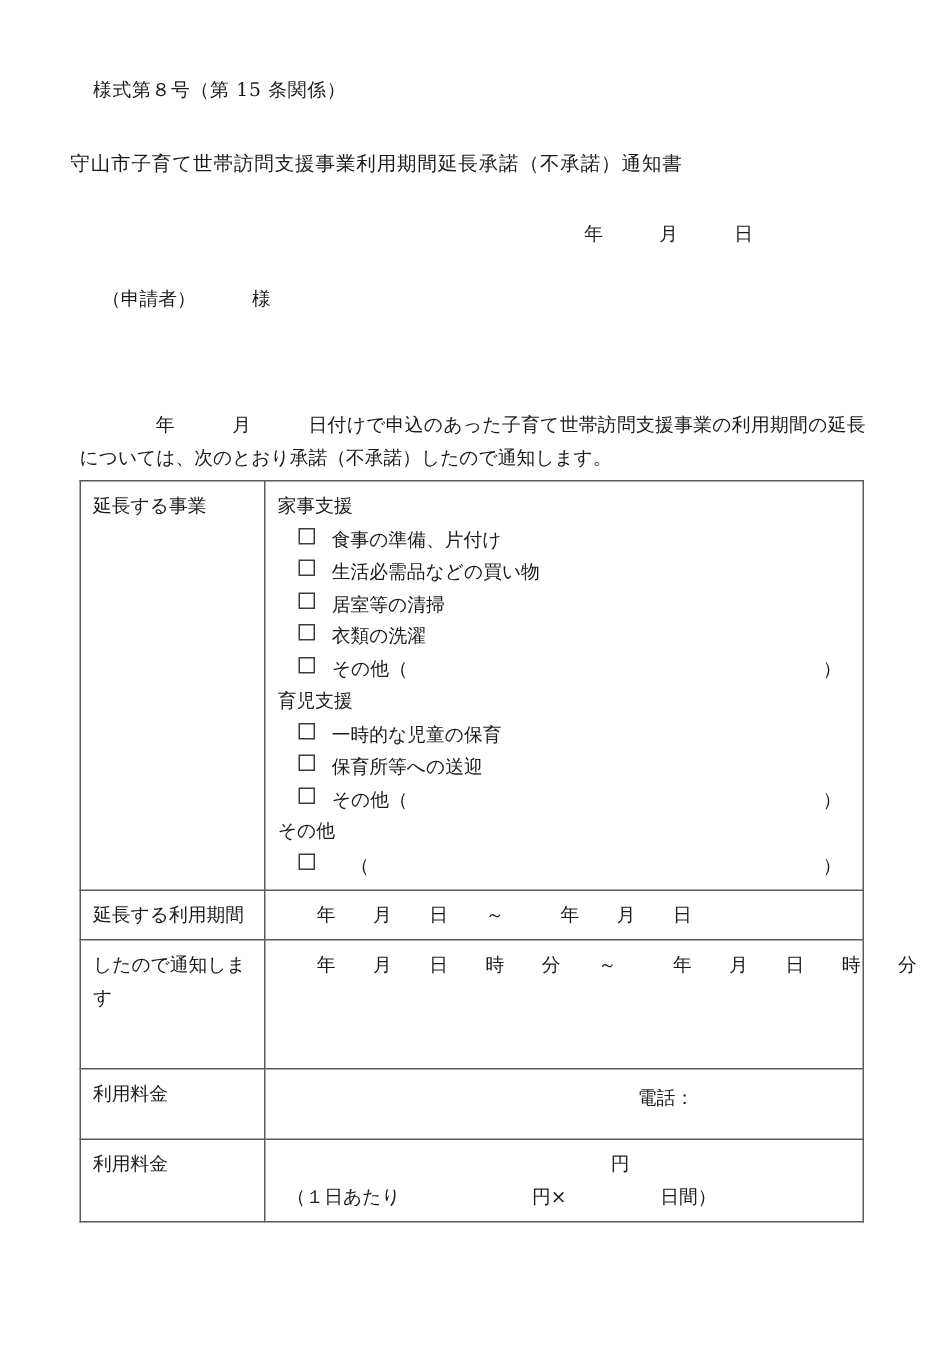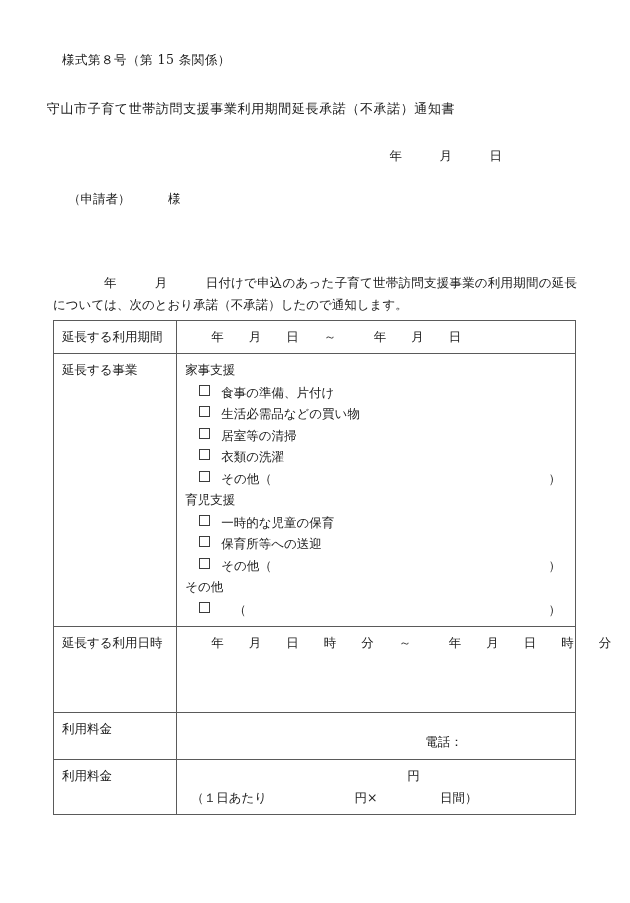--- a/index.html
+++ b/index.html
@@ -143,21 +143,21 @@
     line-height: 1.7;
   }
 
   .row-tall-datetime { height: 86px; }
   .row-agency { height: 47px; }
   .row-remarks { height: 46px; }
 
   .agency-tel {
     text-align: left;
     padding-left: 240px;
-    margin-top: 13px;
+    margin-top: 3px;
     white-space: pre;
   }
   .fee-amount {
     padding-left: 222px;
     white-space: pre;
   }
   .fee-breakdown {
     padding-left: 6px;
     white-space: pre;
   }
@@ -180,77 +180,77 @@
 
   <table class="form-table">
     <colgroup>
       <col class="col-label">
       <col class="col-value">
     </colgroup>
     <tbody>
 
       <tr>
         <td>
+          <div class="cell-label">延長する事業</div>
+        </td>
+        <td>
+          <div class="cell-value">
+
+            <div class="group-title">家事支援</div>
+
+            <div class="chk-row">
+              <span class="chk-box"></span><span class="fill-label">食事の準備、片付け</span>
+            </div>
+            <div class="chk-row">
+              <span class="chk-box"></span><span class="fill-label">生活必需品などの買い物</span>
+            </div>
+            <div class="chk-row">
+              <span class="chk-box"></span><span class="fill-label">居室等の清掃</span>
+            </div>
+            <div class="chk-row">
+              <span class="chk-box"></span><span class="fill-label">衣類の洗濯</span>
+            </div>
+            <div class="chk-row">
+              <span class="chk-box"></span><span class="fill-label">その他（</span><span class="paren-close">）</span>
+            </div>
+
+            <div class="group-title">育児支援</div>
+
+            <div class="chk-row">
+              <span class="chk-box"></span><span class="fill-label">一時的な児童の保育</span>
+            </div>
+            <div class="chk-row">
+              <span class="chk-box"></span><span class="fill-label">保育所等への送迎</span>
+            </div>
+            <div class="chk-row">
+              <span class="chk-box"></span><span class="fill-label">その他（</span><span class="paren-close">）</span>
+            </div>
+
+            <div class="group-title">その他</div>
+
+            <div class="chk-row">
+              <span class="chk-box"></span><span class="fill-label">　（</span><span class="paren-close">）</span>
+            </div>
+
+          </div>
+        </td>
+      </tr>
+
+      <tr>
+        <td>
           <div class="cell-label">延長する利用期間</div>
         </td>
         <td>
           <div class="cell-value val-inline">年　　月　　日　　～　　　年　　月　　日</div>
         </td>
       </tr>
 
-      <tr>
-        <td>
-          <div class="cell-label">延長する事業</div>
-        </td>
-        <td>
-          <div class="cell-value">
-
-            <div class="group-title">家事支援</div>
-
-            <div class="chk-row">
-              <span class="chk-box"></span><span class="fill-label">食事の準備、片付け</span>
-            </div>
-            <div class="chk-row">
-              <span class="chk-box"></span><span class="fill-label">生活必需品などの買い物</span>
-            </div>
-            <div class="chk-row">
-              <span class="chk-box"></span><span class="fill-label">居室等の清掃</span>
-            </div>
-            <div class="chk-row">
-              <span class="chk-box"></span><span class="fill-label">衣類の洗濯</span>
-            </div>
-            <div class="chk-row">
-              <span class="chk-box"></span><span class="fill-label">その他（</span><span class="paren-close">）</span>
-            </div>
-
-            <div class="group-title">育児支援</div>
-
-            <div class="chk-row">
-              <span class="chk-box"></span><span class="fill-label">一時的な児童の保育</span>
-            </div>
-            <div class="chk-row">
-              <span class="chk-box"></span><span class="fill-label">保育所等への送迎</span>
-            </div>
-            <div class="chk-row">
-              <span class="chk-box"></span><span class="fill-label">その他（</span><span class="paren-close">）</span>
-            </div>
-
-            <div class="group-title">その他</div>
-
-            <div class="chk-row">
-              <span class="chk-box"></span><span class="fill-label">　（</span><span class="paren-close">）</span>
-            </div>
-
-          </div>
-        </td>
-      </tr>
-
       <tr class="row-tall-datetime">
         <td>
-          <div class="cell-label">延長する利用日時</div>
+          <div class="cell-label">したので通知します</div>
         </td>
         <td>
           <div class="cell-value val-inline">年　　月　　日　　時　　分　　～　　　年　　月　　日　　時　　分</div>
         </td>
       </tr>
 
       <tr class="row-agency">
         <td>
           <div class="cell-label">利用料金</div>
         </td>

